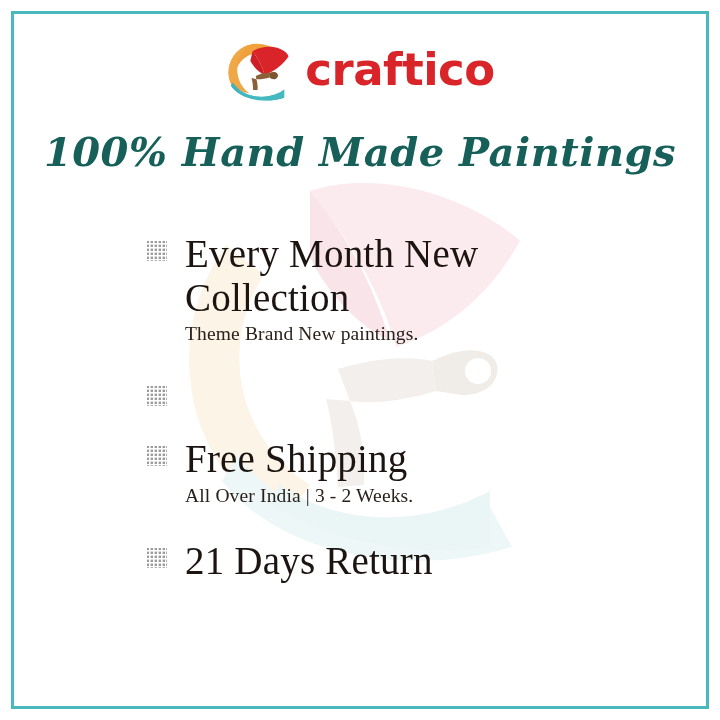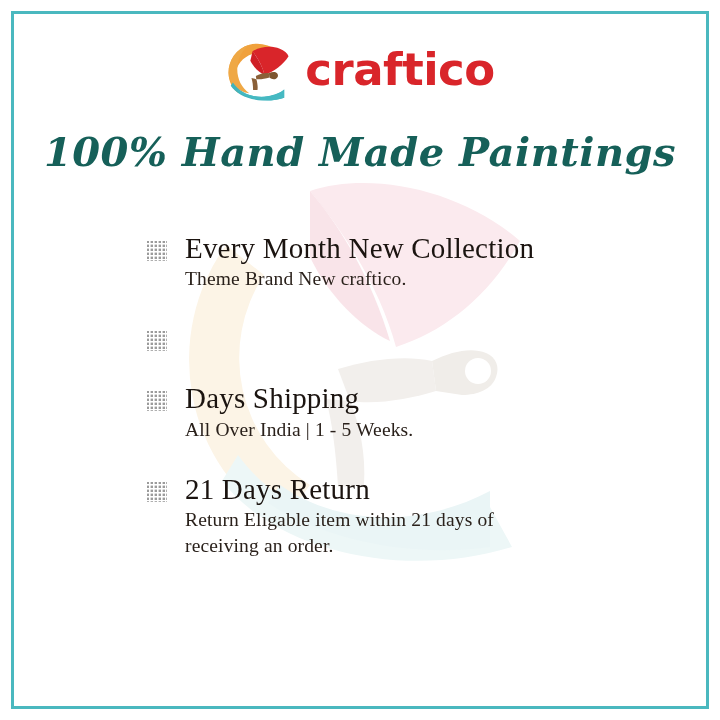--- a/index.html
+++ b/index.html
@@ -116,21 +116,21 @@
     height: 22px;
     margin-top: 8px;
     margin-right: 17px;
   }
   .bullet svg { display: block; width: 100%; height: 100%; }
 
   .feature-text { flex: 1 1 auto; }
 
   .feature-title {
     font-family: "Liberation Serif", serif;
-    font-size: 29px;
+    font-size: 39px;
     line-height: 1.12;
     color: #1b1410;
     letter-spacing: 0.2px;
     margin: 0 0 2px 0;
     font-weight: 400;
   }
   .feature-sub {
     font-family: "Liberation Serif", serif;
     font-size: 19.5px;
     line-height: 1.33;
@@ -207,67 +207,67 @@
             <rect x="1" y="3" width="20" height="1.6"></rect>
             <rect x="1" y="7" width="20" height="1.6"></rect>
             <rect x="1" y="11" width="20" height="1.6"></rect>
             <rect x="1" y="15" width="20" height="1.6"></rect>
             <rect x="1" y="19" width="20" height="1.2"></rect>
           </g>
         </svg>
       </span>
       <span class="feature-text">
         <p class="feature-title">Every Month New Collection</p>
-        <p class="feature-sub">Theme Brand New craftico.</p>
-      </span>
-    </div>
-
-    <div class="feature">
-      <span class="bullet">
-        <svg viewBox="0 0 22 22" xmlns="http://www.w3.org/2000/svg">
-          <rect x="1" y="1" width="20" height="20" fill="#9b9b9b"></rect>
-          <g fill="#ffffff">
-            <rect x="3" y="1" width="1.6" height="20"></rect>
-            <rect x="7" y="1" width="1.6" height="20"></rect>
-            <rect x="11" y="1" width="1.6" height="20"></rect>
-            <rect x="15" y="1" width="1.6" height="20"></rect>
-            <rect x="19" y="1" width="1.2" height="20"></rect>
-            <rect x="1" y="3" width="20" height="1.6"></rect>
-            <rect x="1" y="7" width="20" height="1.6"></rect>
-            <rect x="1" y="11" width="20" height="1.6"></rect>
-            <rect x="1" y="15" width="20" height="1.6"></rect>
-            <rect x="1" y="19" width="20" height="1.2"></rect>
-          </g>
-        </svg>
-      </span>
-      <span class="feature-text">
-      </span>
-    </div>
-
-    <div class="feature">
-      <span class="bullet">
-        <svg viewBox="0 0 22 22" xmlns="http://www.w3.org/2000/svg">
-          <rect x="1" y="1" width="20" height="20" fill="#9b9b9b"></rect>
-          <g fill="#ffffff">
-            <rect x="3" y="1" width="1.6" height="20"></rect>
-            <rect x="7" y="1" width="1.6" height="20"></rect>
-            <rect x="11" y="1" width="1.6" height="20"></rect>
-            <rect x="15" y="1" width="1.6" height="20"></rect>
-            <rect x="19" y="1" width="1.2" height="20"></rect>
-            <rect x="1" y="3" width="20" height="1.6"></rect>
-            <rect x="1" y="7" width="20" height="1.6"></rect>
-            <rect x="1" y="11" width="20" height="1.6"></rect>
-            <rect x="1" y="15" width="20" height="1.6"></rect>
-            <rect x="1" y="19" width="20" height="1.2"></rect>
-          </g>
-        </svg>
-      </span>
-      <span class="feature-text">
-        <p class="feature-title">Days Shipping</p>
-        <p class="feature-sub">All Over India | 1 - 5 Weeks.</p>
+        <p class="feature-sub">Theme Brand New paintings.</p>
+      </span>
+    </div>
+
+    <div class="feature">
+      <span class="bullet">
+        <svg viewBox="0 0 22 22" xmlns="http://www.w3.org/2000/svg">
+          <rect x="1" y="1" width="20" height="20" fill="#9b9b9b"></rect>
+          <g fill="#ffffff">
+            <rect x="3" y="1" width="1.6" height="20"></rect>
+            <rect x="7" y="1" width="1.6" height="20"></rect>
+            <rect x="11" y="1" width="1.6" height="20"></rect>
+            <rect x="15" y="1" width="1.6" height="20"></rect>
+            <rect x="19" y="1" width="1.2" height="20"></rect>
+            <rect x="1" y="3" width="20" height="1.6"></rect>
+            <rect x="1" y="7" width="20" height="1.6"></rect>
+            <rect x="1" y="11" width="20" height="1.6"></rect>
+            <rect x="1" y="15" width="20" height="1.6"></rect>
+            <rect x="1" y="19" width="20" height="1.2"></rect>
+          </g>
+        </svg>
+      </span>
+      <span class="feature-text">
+      </span>
+    </div>
+
+    <div class="feature">
+      <span class="bullet">
+        <svg viewBox="0 0 22 22" xmlns="http://www.w3.org/2000/svg">
+          <rect x="1" y="1" width="20" height="20" fill="#9b9b9b"></rect>
+          <g fill="#ffffff">
+            <rect x="3" y="1" width="1.6" height="20"></rect>
+            <rect x="7" y="1" width="1.6" height="20"></rect>
+            <rect x="11" y="1" width="1.6" height="20"></rect>
+            <rect x="15" y="1" width="1.6" height="20"></rect>
+            <rect x="19" y="1" width="1.2" height="20"></rect>
+            <rect x="1" y="3" width="20" height="1.6"></rect>
+            <rect x="1" y="7" width="20" height="1.6"></rect>
+            <rect x="1" y="11" width="20" height="1.6"></rect>
+            <rect x="1" y="15" width="20" height="1.6"></rect>
+            <rect x="1" y="19" width="20" height="1.2"></rect>
+          </g>
+        </svg>
+      </span>
+      <span class="feature-text">
+        <p class="feature-title">Free Shipping</p>
+        <p class="feature-sub">All Over India | 3 - 2 Weeks.</p>
       </span>
     </div>
 
     <div class="feature">
       <span class="bullet">
         <svg viewBox="0 0 22 22" xmlns="http://www.w3.org/2000/svg">
           <rect x="1" y="1" width="20" height="20" fill="#9b9b9b"></rect>
           <g fill="#ffffff">
             <rect x="3" y="1" width="1.6" height="20"></rect>
             <rect x="7" y="1" width="1.6" height="20"></rect>
@@ -277,20 +277,19 @@
             <rect x="1" y="3" width="20" height="1.6"></rect>
             <rect x="1" y="7" width="20" height="1.6"></rect>
             <rect x="1" y="11" width="20" height="1.6"></rect>
             <rect x="1" y="15" width="20" height="1.6"></rect>
             <rect x="1" y="19" width="20" height="1.2"></rect>
           </g>
         </svg>
       </span>
       <span class="feature-text">
         <p class="feature-title">21 Days Return</p>
-        <p class="feature-sub feature-sub-wrap" style="max-width:350px;">Return Eligable item within 21 days of receiving an order.</p>
       </span>
     </div>
 
   </div>
 
   <div class="frame"></div>
 </div>
 
 </body></html>

